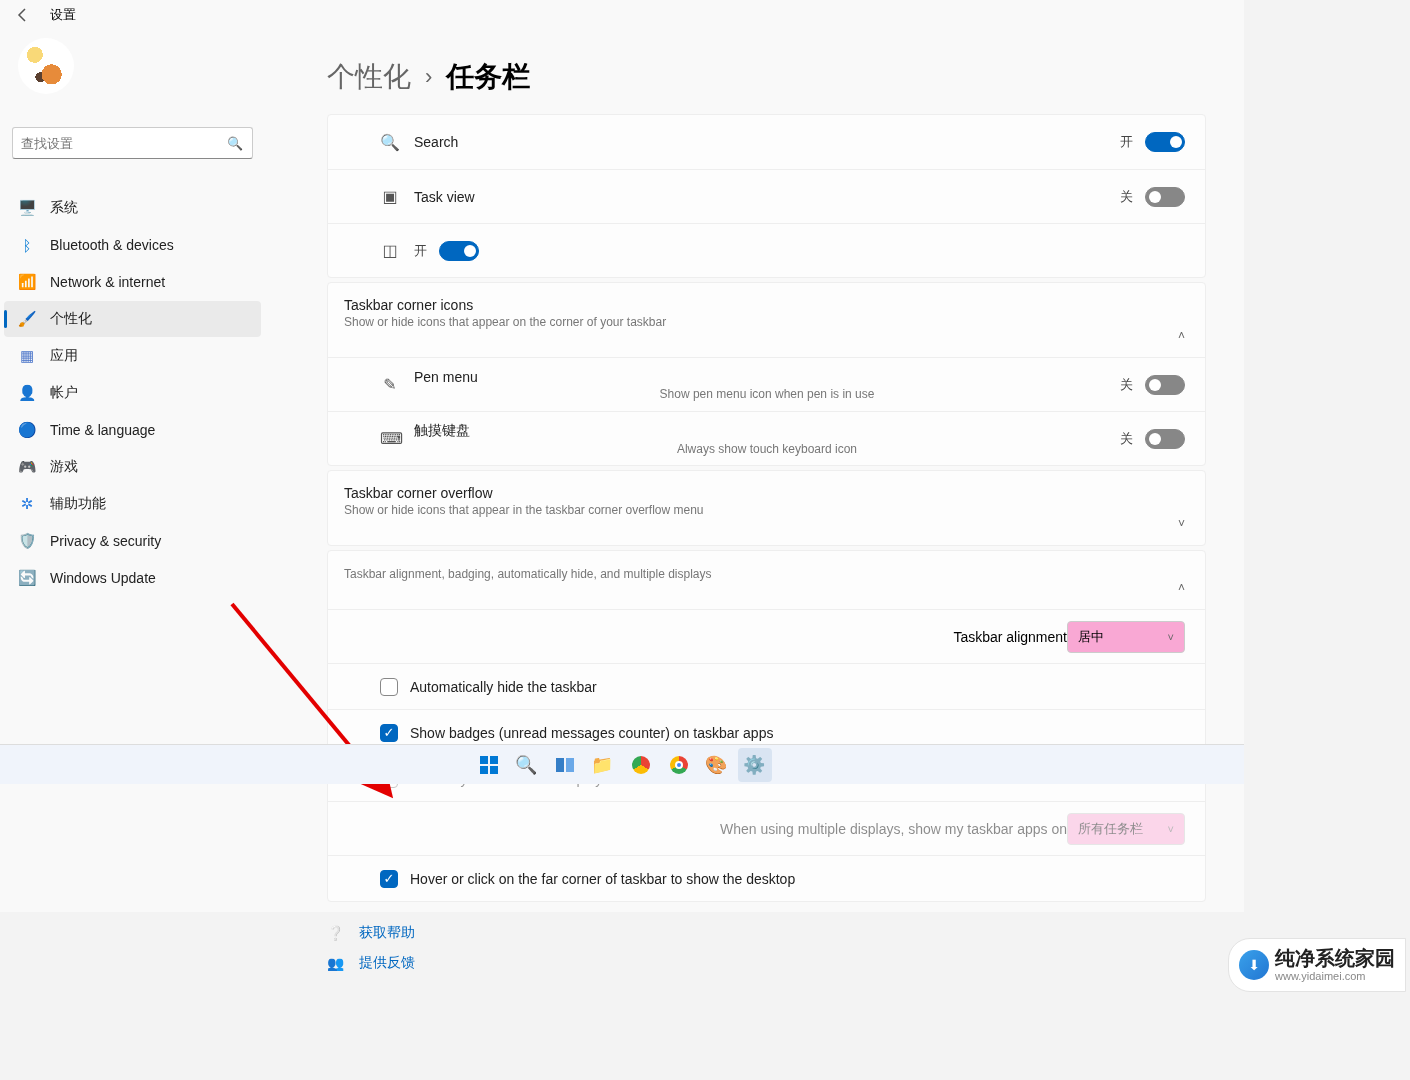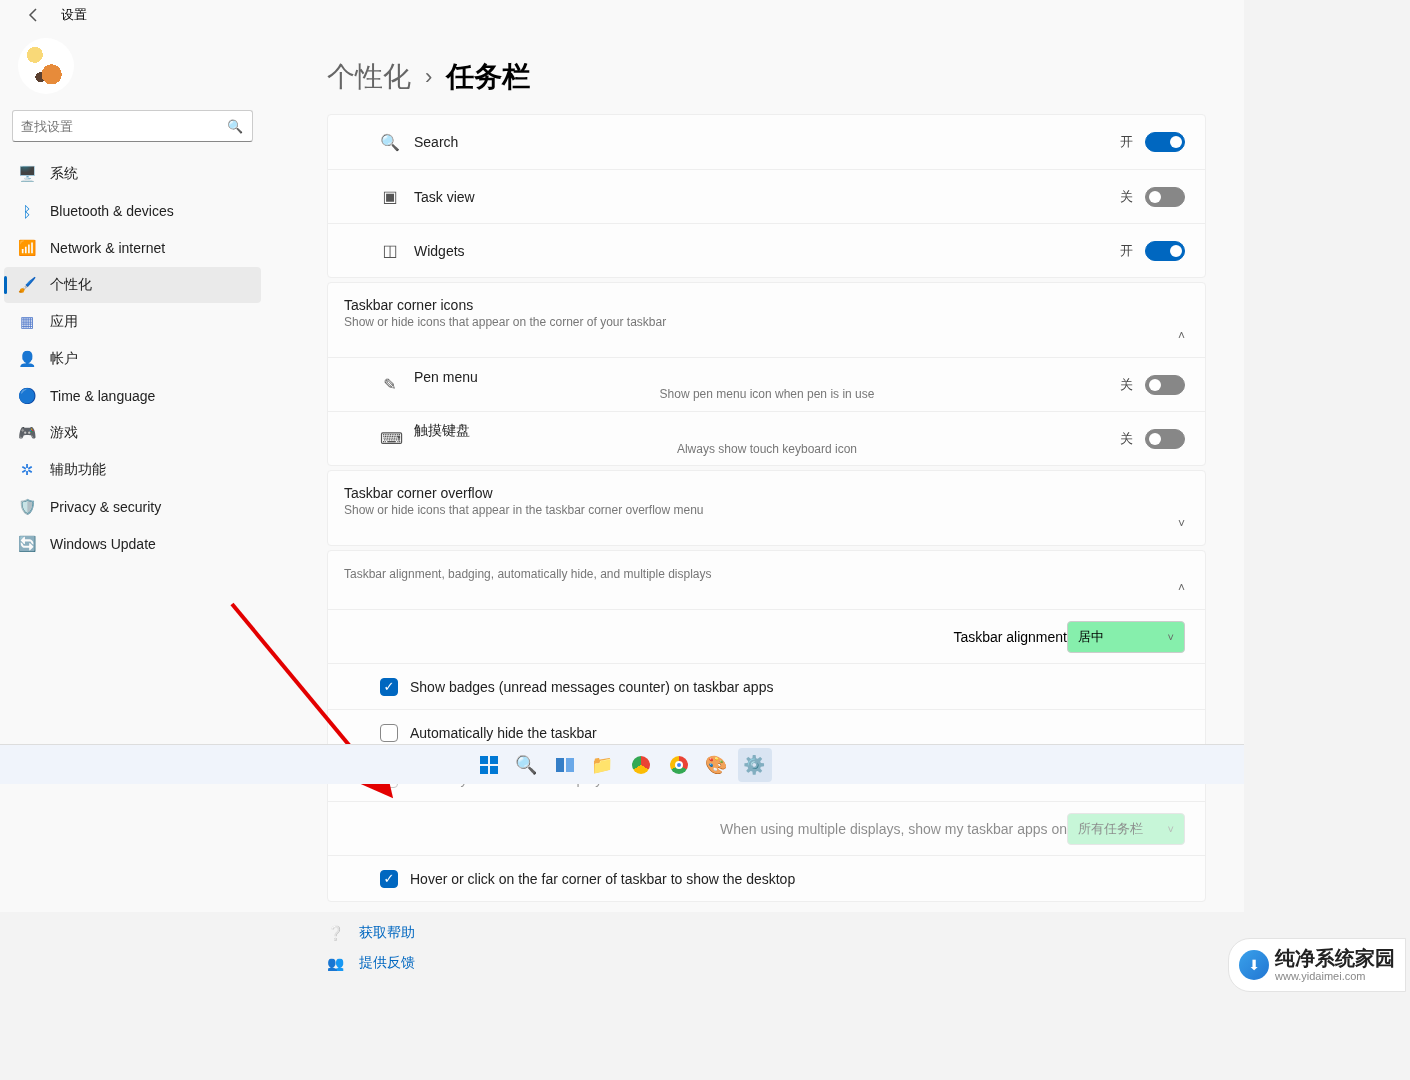--- a/index.html
+++ b/index.html
@@ -1,26 +1,26 @@
 <!DOCTYPE html>
 <html><head>
 <meta charset="utf-8">
 <style>
 * { margin: 0; padding: 0; box-sizing: border-box; font-family: "Segoe UI", "Microsoft YaHei", sans-serif; }
 body { background: #f3f3f3; width: 1410px; height: 1080px; overflow: hidden; }
 
 .app { width: 1244px; height: 912px; background: #f9f9f9; position: relative; display: flex; flex-direction: column; }
 
-.title-bar { height: 40px; display: flex; align-items: center; padding-left: 19px; gap: 12px; }
+.title-bar { height: 40px; display: flex; align-items: center; padding-left: 8px; gap: 12px; }
 .back-btn { width: 30px; height: 30px; display:flex; align-items:center; justify-content:center; color:#555; border-radius:4px; }
 .title-text { font-size: 13px; color: #000; }
 
 .main { flex:1; display:flex; }
 
-.sidebar { width: 265px; padding: 8px 0 0 0; display:flex; flex-direction:column; }
+.sidebar { width: 265px; padding: 8px 0 0 0; display:flex; flex-direction:column;gap:17px; }
 .profile { width:56px; height:56px; border-radius:50%; background: #fff; margin:0 0 16px 18px; display:flex;align-items:center;justify-content:center; position:relative; overflow:hidden; }
 .profile .deco { position:absolute; width:100%; height:100%; background: radial-gradient(circle at 30% 30%, #f9d978 0 8px, transparent 8px), radial-gradient(circle at 60% 65%, #e78b3a 0 10px, transparent 10px), radial-gradient(circle at 40% 70%, #5b4030 0 5px, transparent 5px);}
 .search-wrap { margin: 0 12px 14px 12px; display:flex; align-items:center; background:#fff; border:1px solid #ccc; border-bottom:1px solid #888; border-radius:3px; height:32px; padding:0 8px;}
 .search-wrap input { flex:1; border:none; outline:none; font-size:13px; background:transparent;}
 .search-wrap .sicon { color:#555; font-size:13px;}
 
 .nav { list-style:none; }
 .nav li { height:36px; display:flex; align-items:center; padding-left:14px; gap:14px; font-size:14px; color:#222; border-radius:4px; margin:0 4px 1px 4px;}
 .nav li.selected { background:#eaeaea; position:relative;}
 .nav li.selected::before { content:""; position:absolute; left:0; top:9px; bottom:9px; width:3px; background:#0067c0; border-radius:3px;}
@@ -56,21 +56,21 @@
 .checkbox { width:18px; height:18px; border-radius:4px; border:1px solid #888; margin-right:12px; display:flex; align-items:center; justify-content:center; background:#fff;}
 .checkbox.checked { background:#0067c0; border-color:#0067c0;}
 .checkbox.checked::after { content:"✓"; color:#fff; font-size:13px; line-height:1;}
 .check-label { font-size:14px; color:#222;}
 .check-row.disabled .check-label, .check-row.disabled .checkbox { opacity:0.45;}
 .dd-row.disabled .dd-label, .dd-row.disabled .dd { opacity:0.45;}
 
 .dd-row { min-height:54px; display:flex; align-items:center; padding:0 20px 0 52px;text-align:right;}
 .dd-row.border-top{border-top:1px solid #eee;}
 .dd-label { font-size:14px; flex:1;}
-.dd { width:118px; height:32px; border:1px solid #ccc; border-radius:4px; display:flex; align-items:center; padding:0 10px; background:#86efac; font-size:13px; justify-content:space-between;}
+.dd { width:118px; height:32px; border:1px solid #ccc; border-radius:4px; display:flex; align-items:center; padding:0 10px; background:#f9a8d4; font-size:13px; justify-content:space-between;}
 .dd .dchev{font-size:11px;color:#666;}
 
 .footer-links { margin-top:22px; display:flex; flex-direction:column; gap:12px; padding-bottom:24px;}
 .footer-links a { display:flex; align-items:center; gap:14px; font-size:14px; color:#0067c0; text-decoration:none;}
 .footer-links .ficon{color:#555;width:18px;text-align:center;}
 
 .arrow-annot { position:absolute; pointer-events:none; }
 
 .taskbar { position:absolute; left:0; right:0; bottom:128px; height:40px; width:1244px; background:#f0f4fb; border-top:1px solid #ddd; display:flex; align-items:center; justify-content:center; gap:4px;}
 .tb-icon { width:34px; height:34px; display:flex; align-items:center; justify-content:center; font-size:18px; border-radius:4px;}
@@ -170,21 +170,20 @@
           <div class="toggle on"></div>
         </div>
         <div class="row border-top">
           <span class="ricon">▣</span>
           <span class="rlabel">Task view</span>
           <span class="state">关</span>
           <div class="toggle"></div>
         </div>
         <div class="row border-top">
           <span class="ricon">◫</span>
-          <span class="rlabel">Widgets</span>
           <span class="state">开</span>
           <div class="toggle on"></div>
         </div>
       </div>
 
       <div class="card">
         <div class="row head">
           <div class="htexts">
             <div class="section-title">Taskbar corner icons</div>
             <div class="section-sub">Show or hide icons that appear on the corner of your taskbar</div>
@@ -229,26 +228,26 @@
           <span class="chev">˄</span>
         </div>
         <div class="dd-row border-top">
           <span class="dd-label">Taskbar alignment</span>
           <div class="dd">
             <span>居中</span>
             <span class="dchev">˅</span>
           </div>
         </div>
         <div class="check-row border-top">
+          <div class="checkbox"></div>
+          <span class="check-label">Automatically hide the taskbar</span>
+        </div>
+        <div class="check-row border-top">
           <div class="checkbox checked"></div>
           <span class="check-label">Show badges (unread messages counter) on taskbar apps</span>
-        </div>
-        <div class="check-row border-top">
-          <div class="checkbox"></div>
-          <span class="check-label">Automatically hide the taskbar</span>
         </div>
         <div class="check-row border-top disabled">
           <div class="checkbox"></div>
           <span class="check-label">Show my taskbar on all displays</span>
         </div>
         <div class="dd-row border-top disabled">
           <span class="dd-label">When using multiple displays, show my taskbar apps on</span>
           <div class="dd">
             <span>所有任务栏</span>
             <span class="dchev">˅</span>

